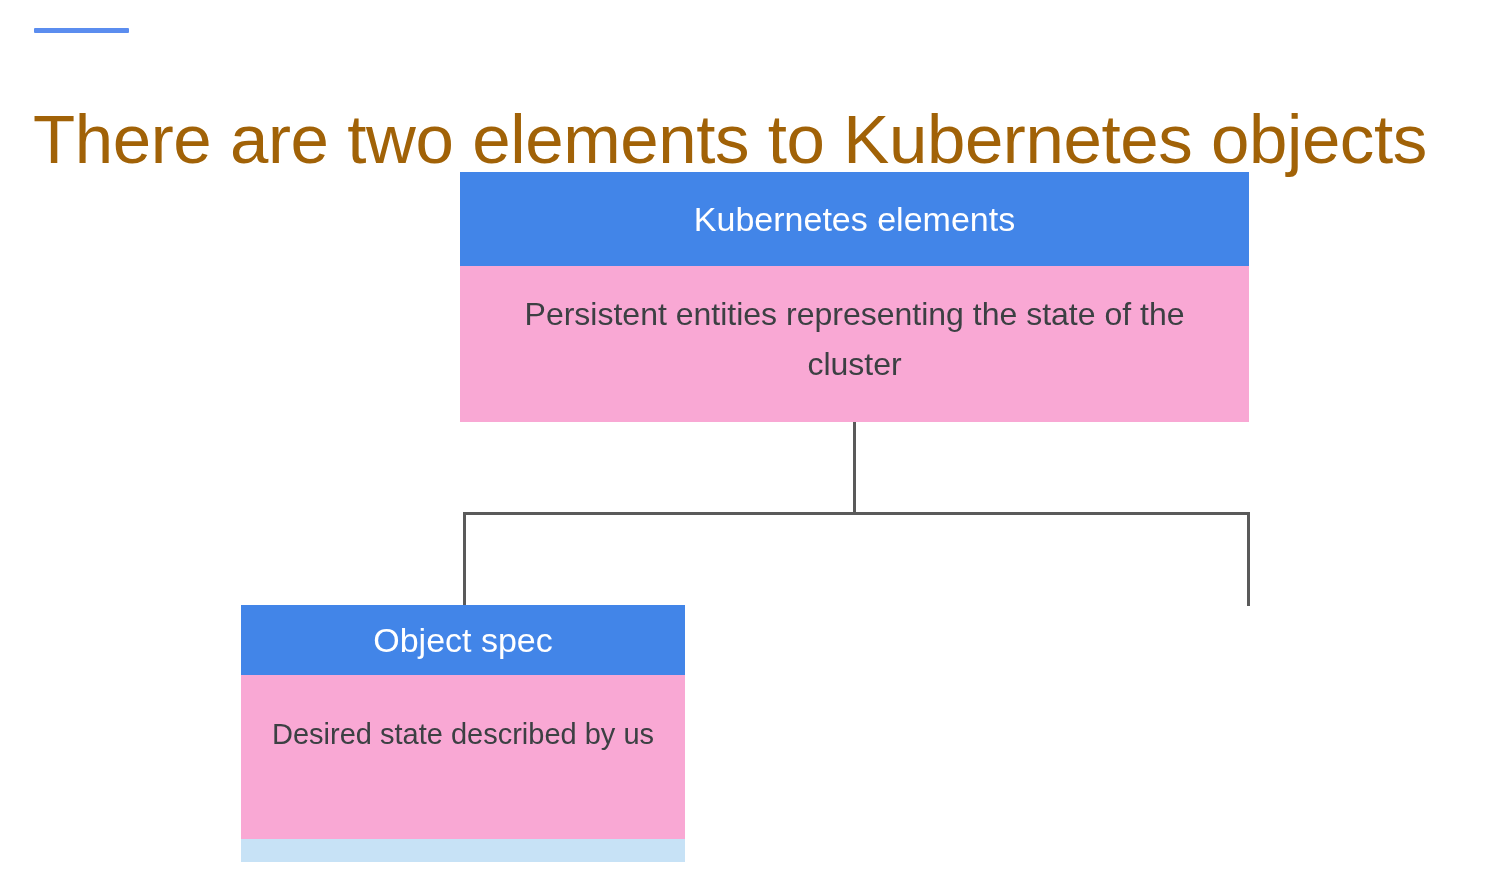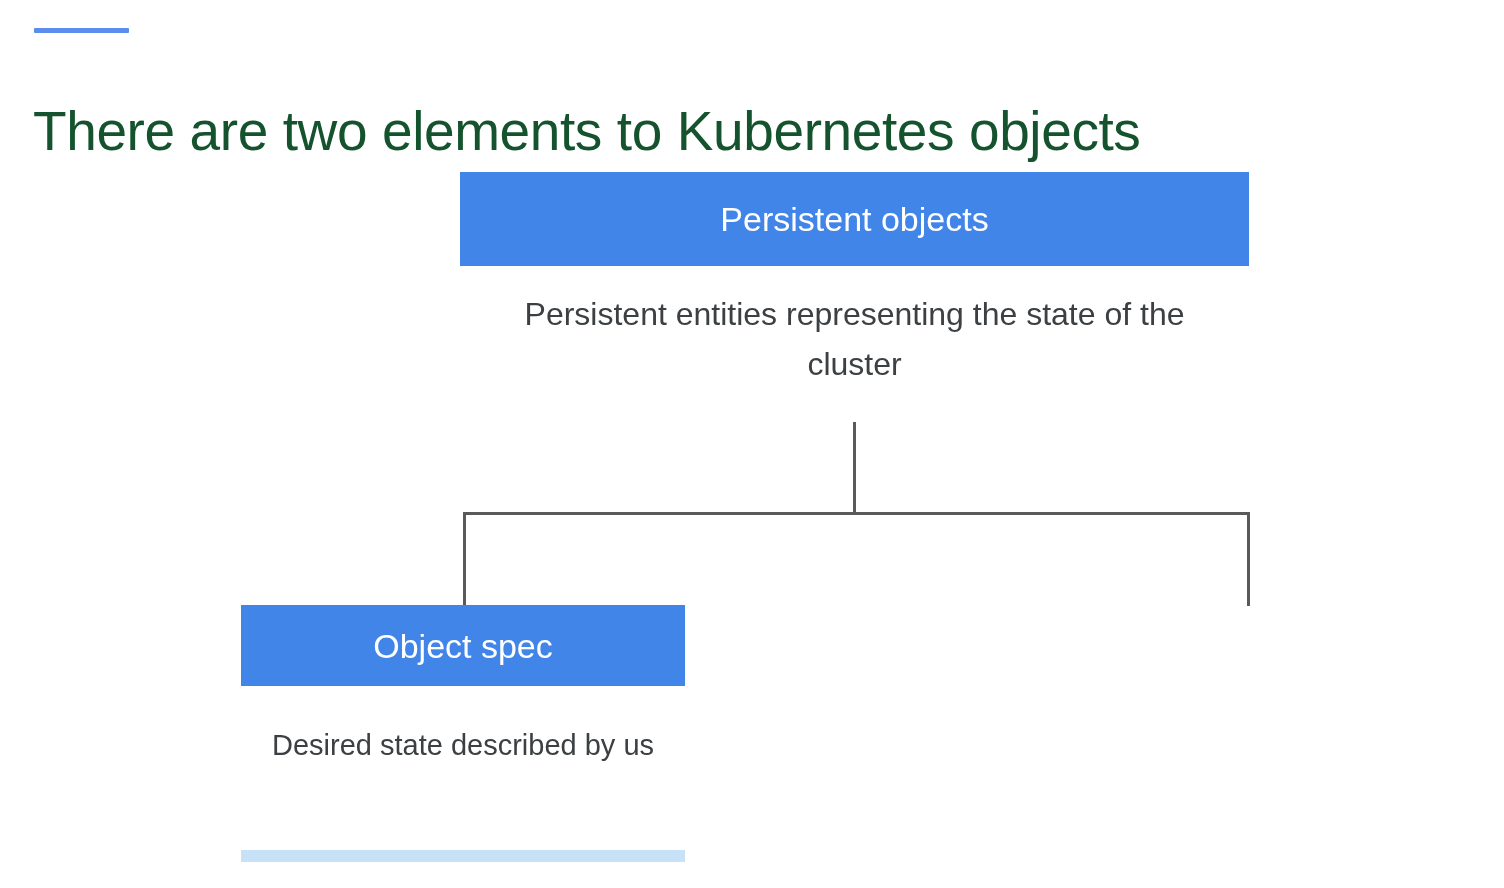--- a/index.html
+++ b/index.html
@@ -28,25 +28,25 @@
     width: 95px;
     height: 5px;
     background: #5B8DEF;
     border-radius: 1px;
   }
   .slide-title {
     position: absolute;
     left: 33px;
     top: 58px;
     width: 1430px;
-    font-size: 55px;
+    font-size: 69px;
     line-height: 72px;
     font-weight: 400;
     letter-spacing: -0.4px;
-    color: #14532d;
+    color: #a16207;
     white-space: nowrap;
   }
 
   
   .connectors {
     position: absolute;
     left: 0;
     top: 0;
     width: 1504px;
     height: 888px;
@@ -62,21 +62,21 @@
   .card-header {
     background: #4285E8;
     color: #ffffff;
     display: flex;
     align-items: center;
     justify-content: center;
     text-align: center;
     font-weight: 400;
   }
   .card-body {
-    background: #ffffff;
+    background: #f9a8d4;
     color: #3C4043;
     display: flex;
     align-items: flex-start;
     justify-content: center;
     text-align: center;
     font-weight: 400;
   }
 
   
   #card-root {
@@ -102,21 +102,21 @@
     max-width: 770px;
   }
 
   
   .card-child {
     top: 605px;
     width: 444px;
     height: 257px;
   }
   .card-child .card-header {
-    height: 81px;
+    height: 70px;
     font-size: 34px;
     line-height: 40px;
   }
   .card-child .card-body {
     height: 164px;
     font-size: 29px;
     line-height: 42px;
     padding: 38px 20px 0 20px;
     box-sizing: border-box;
   }
@@ -136,21 +136,21 @@
     <g stroke="#5A5A5A" stroke-width="3" fill="none" shape-rendering="crispEdges">
       <line x1="854.5" y1="421" x2="854.5" y2="513"></line>
       <line x1="463" y1="513" x2="1250" y2="513"></line>
       <line x1="464.5" y1="513" x2="464.5" y2="606"></line>
       <line x1="1248.5" y1="513" x2="1248.5" y2="606"></line>
     </g>
   </svg>
 
   <div class="card" id="card-root">
     <div class="card-header">
-      <span>Persistent objects</span>
+      <span>Kubernetes elements</span>
     </div>
     <div class="card-body">
       <span>Persistent entities representing the state of the cluster</span>
     </div>
   </div>
 
   <div class="card card-child" id="card-spec">
     <div class="card-header">
       <span>Object spec</span>
     </div>

